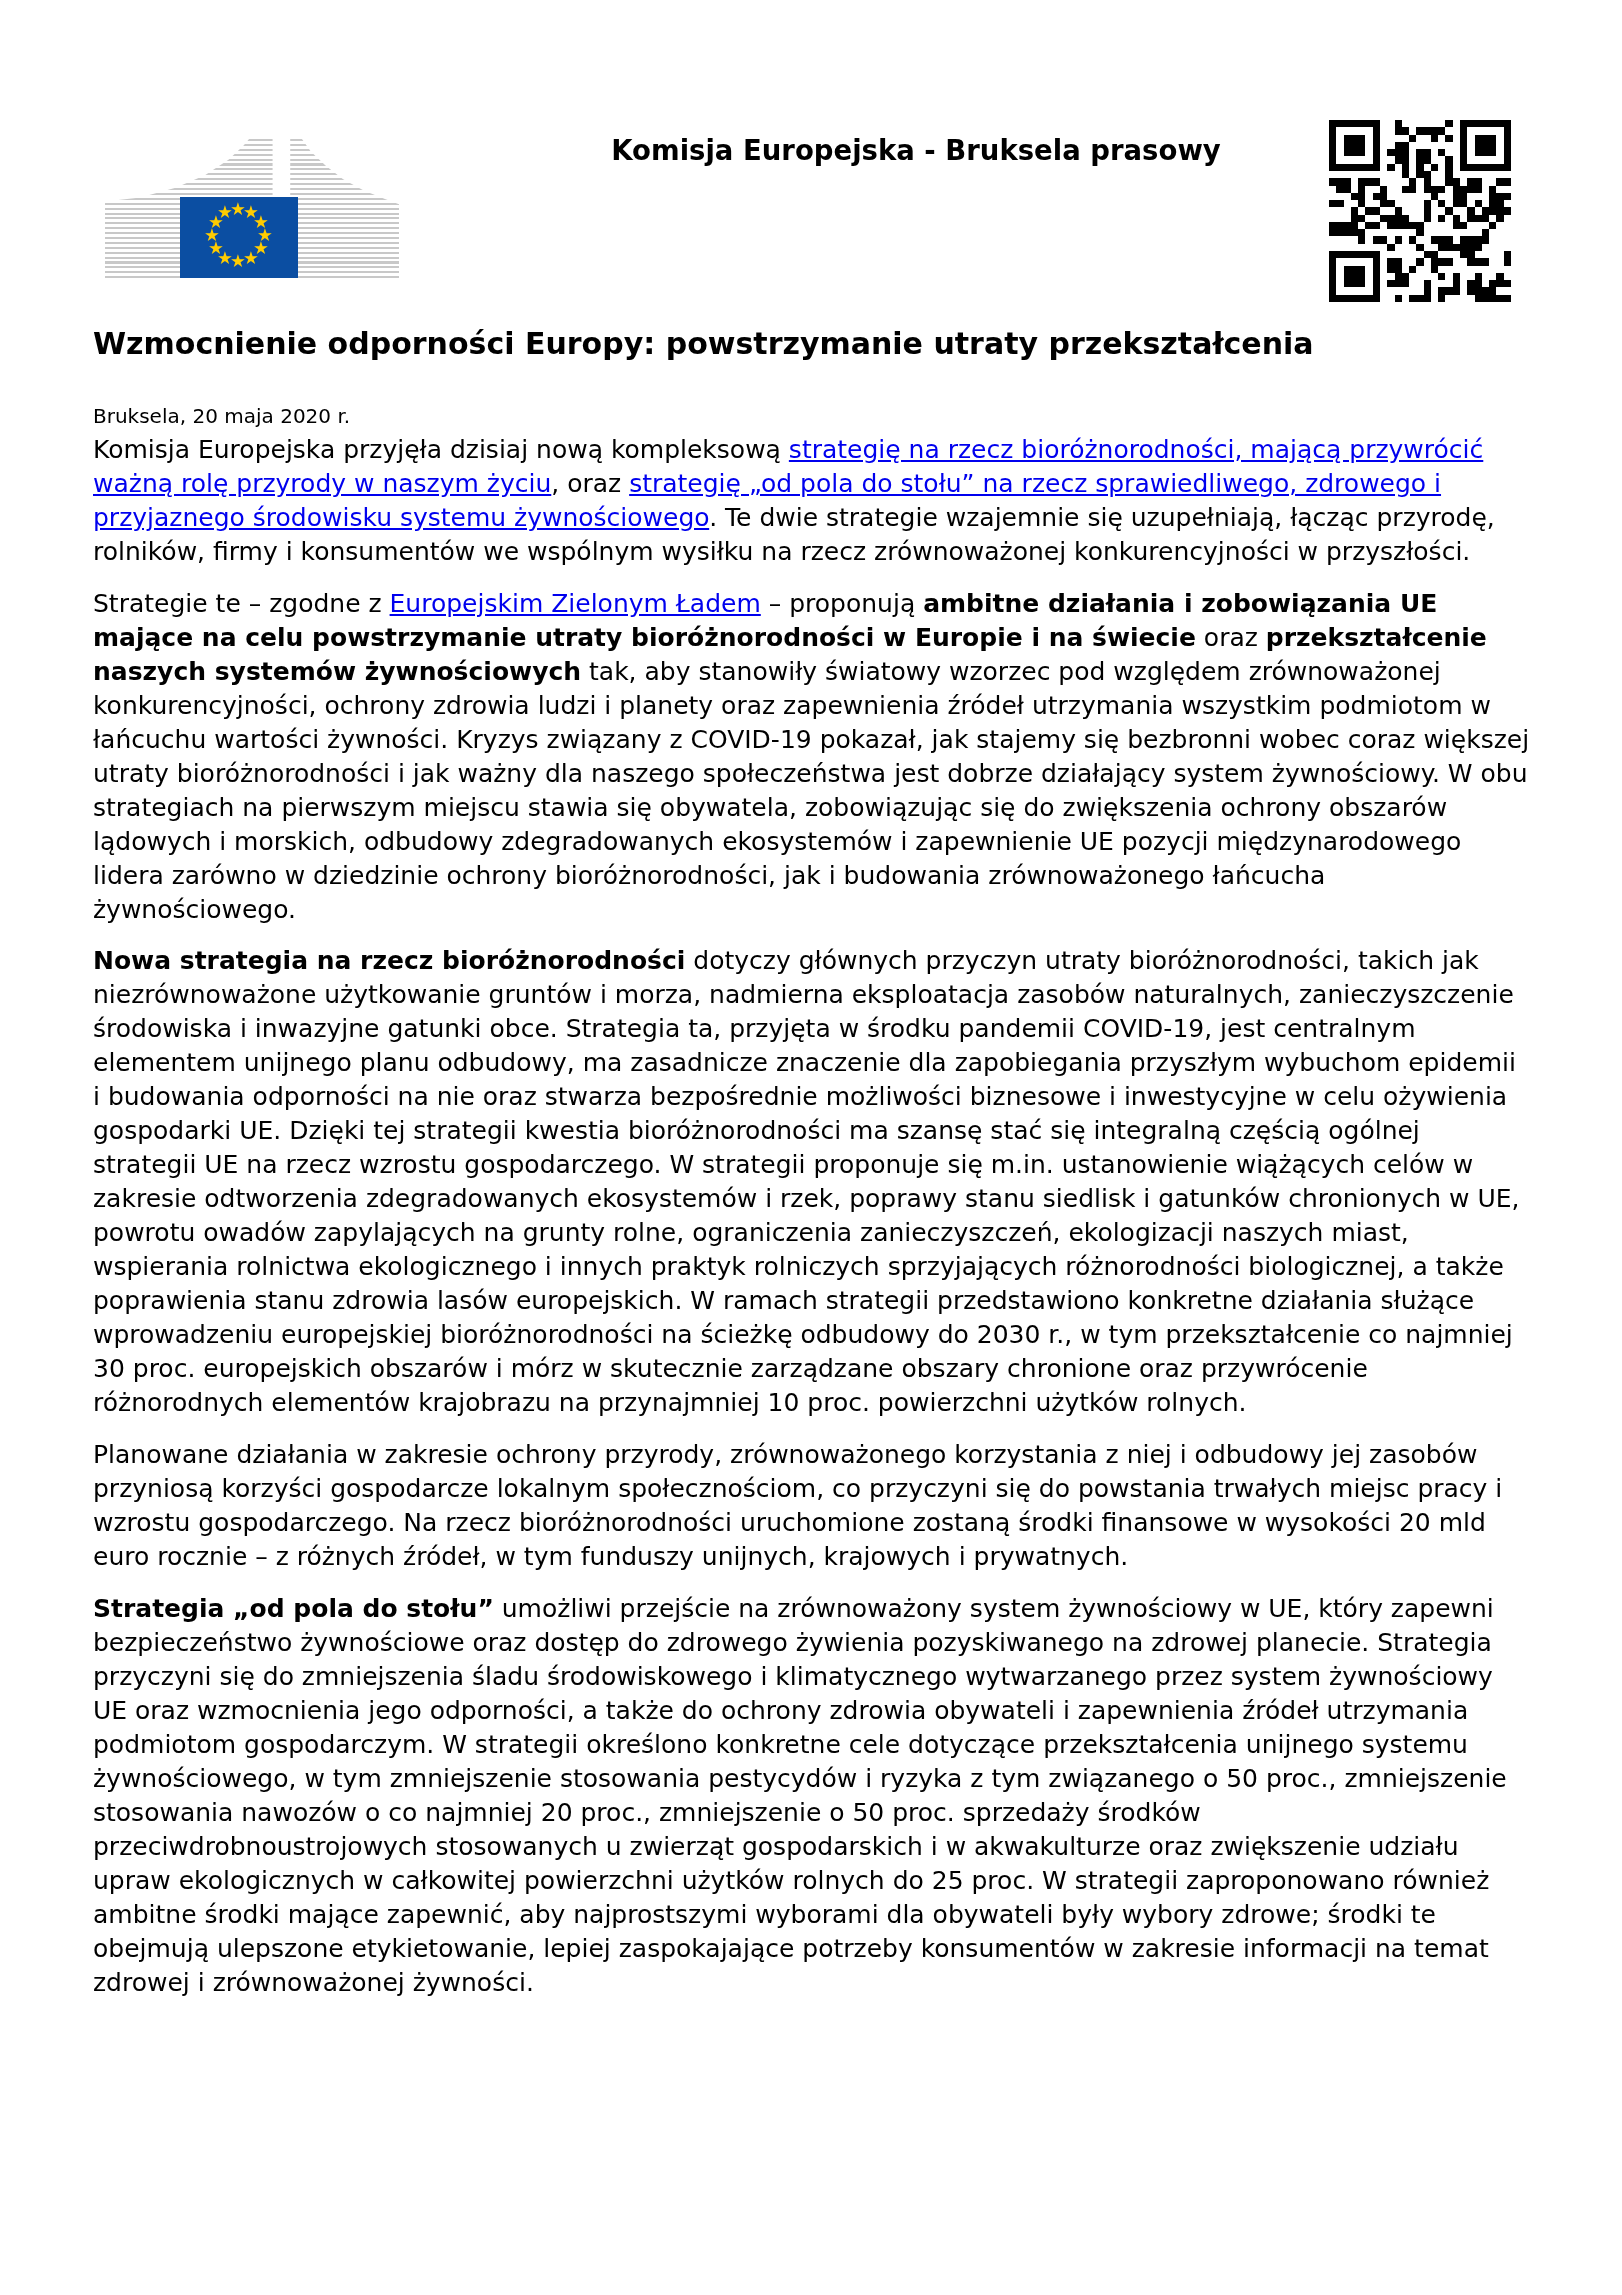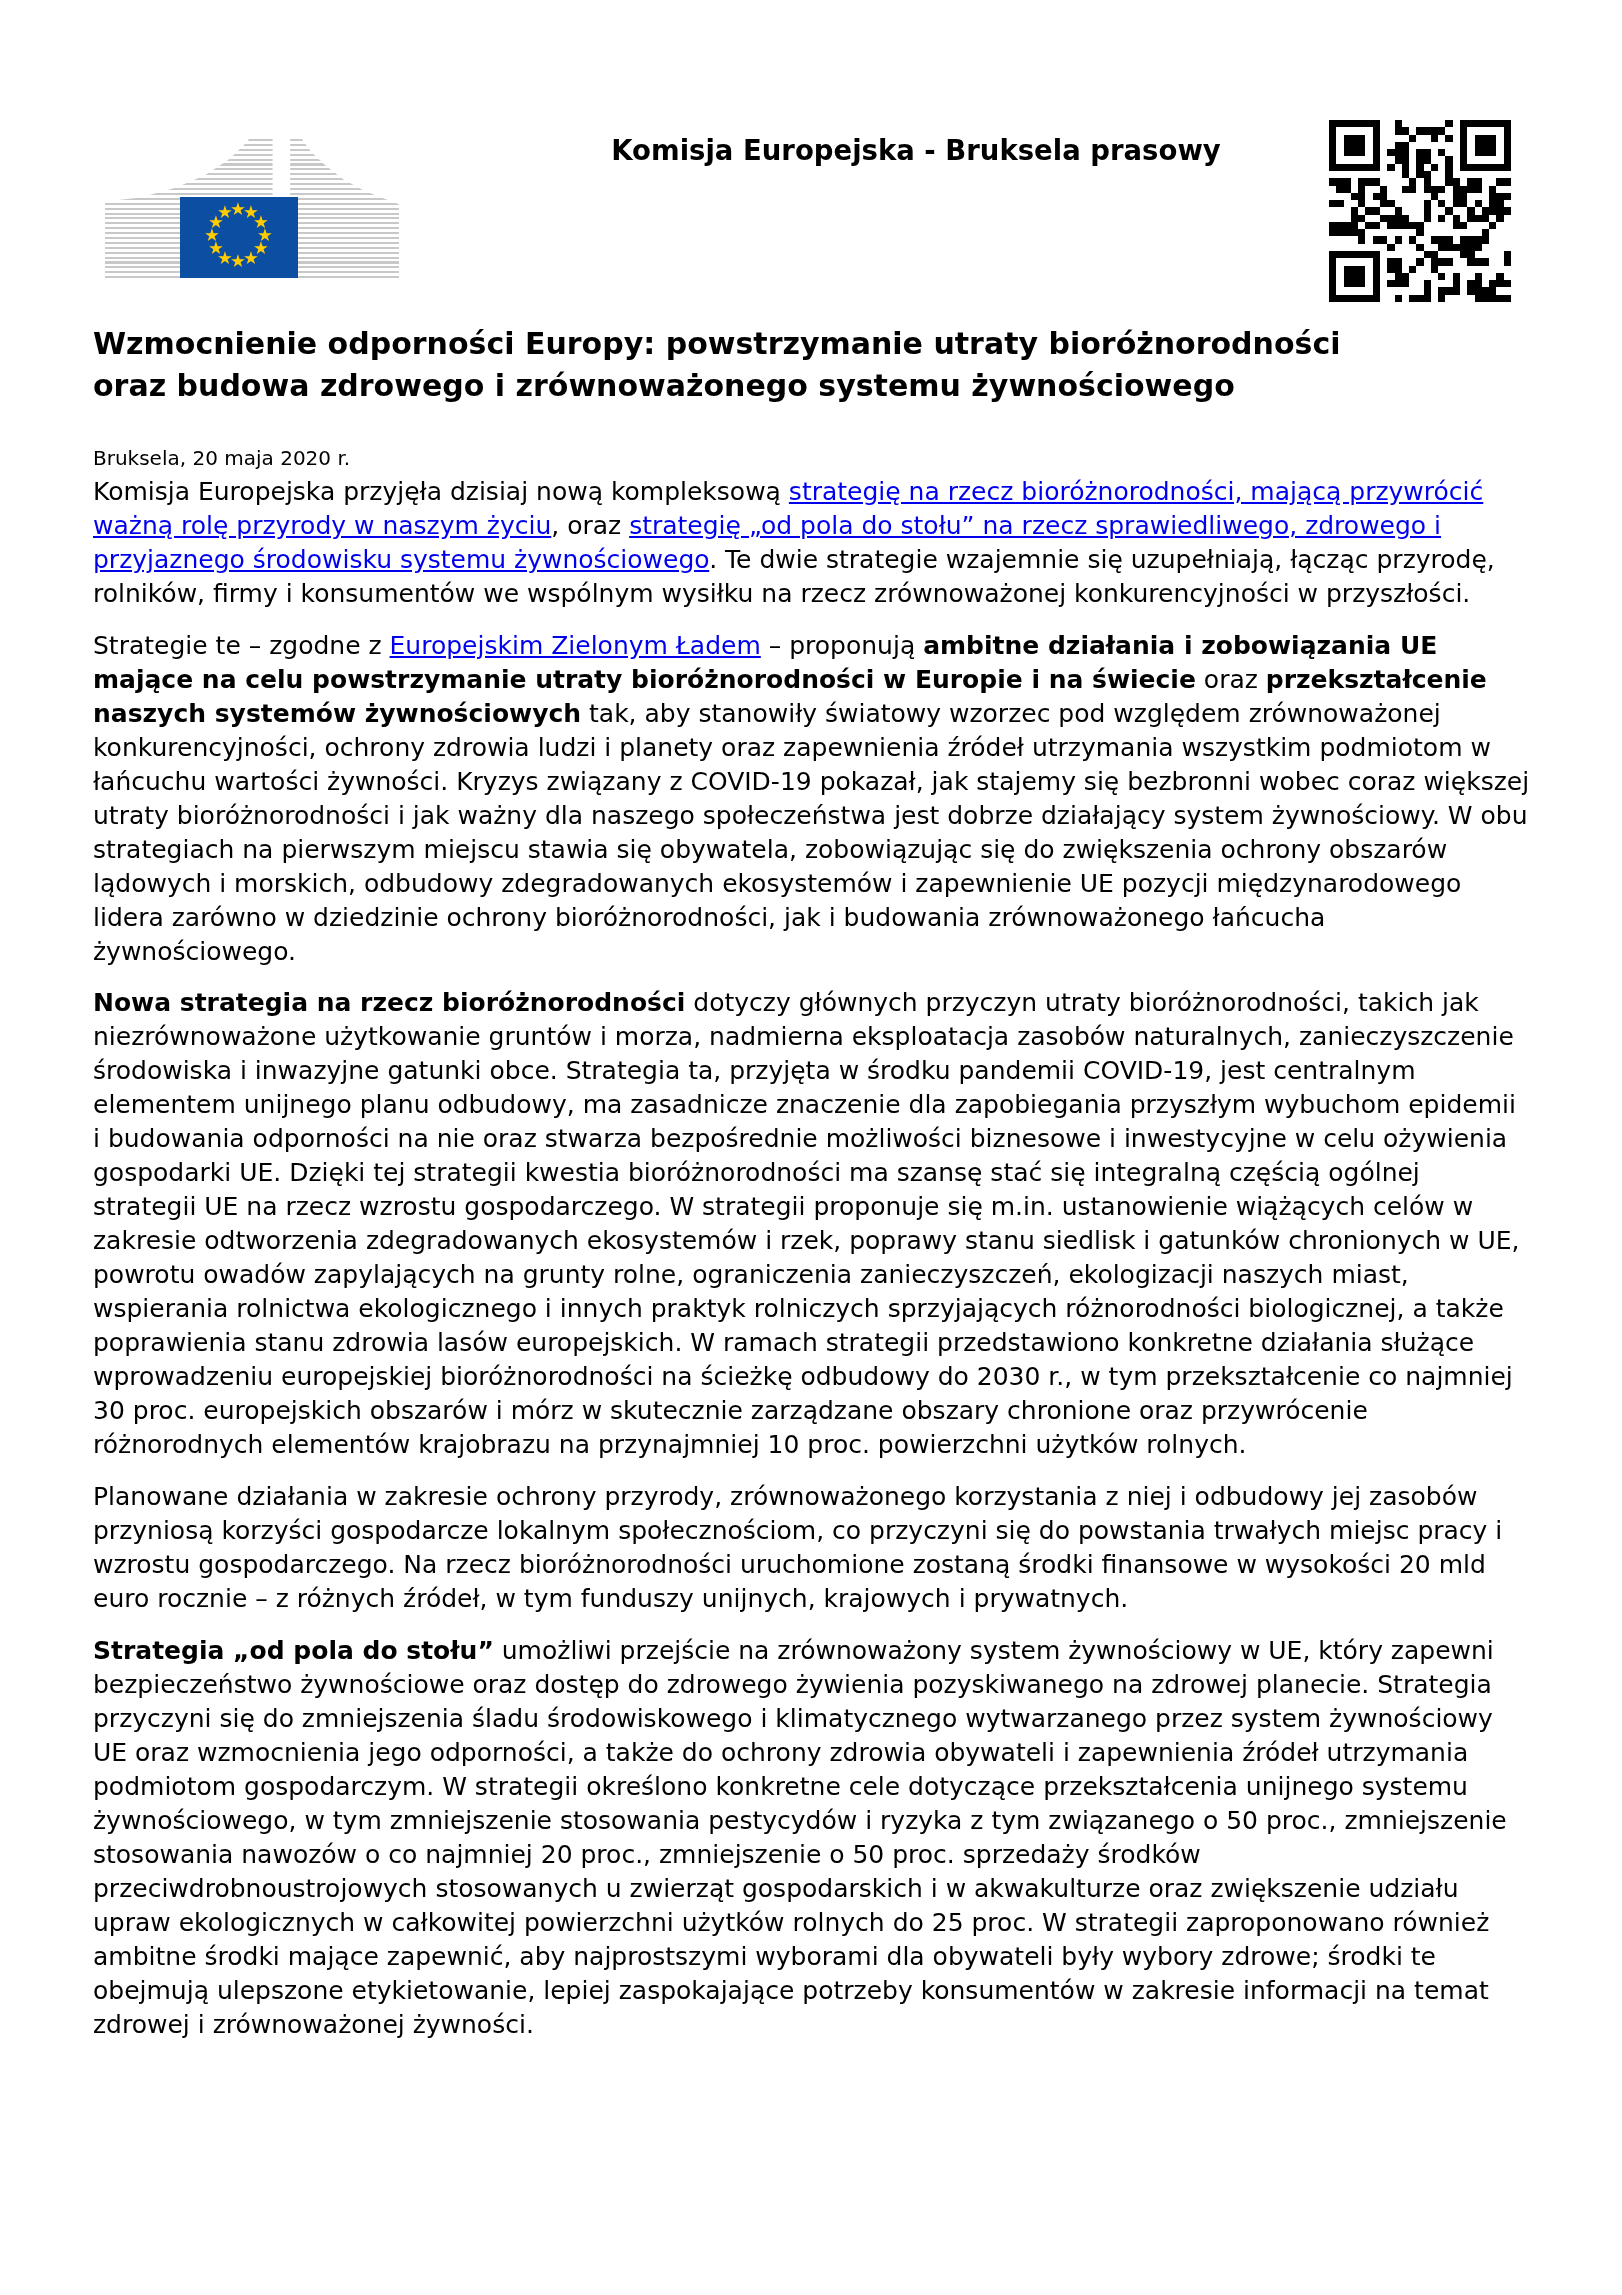--- a/index.html
+++ b/index.html
@@ -365,22 +365,21 @@
           <rect x="20" y="24" width="1" height="1"></rect>
           <rect x="21" y="24" width="1" height="1"></rect>
           <rect x="22" y="24" width="1" height="1"></rect>
           <rect x="23" y="24" width="1" height="1"></rect>
           <rect x="24" y="24" width="1" height="1"></rect>
         </svg></div>
   </header>
 
   <main>
     <h1 class="article-title">
-      <div>Wzmocnienie odporności Europy: powstrzymanie utraty bioróżnorodności</div>
-      <div>oraz budowa zdrowego i zrównoważonego systemu żywnościowego</div>
+      <div>Wzmocnienie odporności Europy: powstrzymanie utraty przekształcenia</div>
     </h1>
 
     <p class="dateline">Bruksela, 20 maja 2020 r.</p>
 
     <div class="article-body" id="article-body">
         <p><span>Komisja Europejska przyjęła dzisiaj nową kompleksową </span><a class="run-l">strategię na rzecz bioróżnorodności, mającą przywrócić ważną rolę przyrody w naszym życiu</a><span>, oraz </span><a class="run-l">strategię „od pola do stołu” na rzecz sprawiedliwego, zdrowego i przyjaznego środowisku systemu żywnościowego</a><span>. Te dwie strategie wzajemnie się uzupełniają, łącząc przyrodę, rolników, firmy i konsumentów we wspólnym wysiłku na rzecz zrównoważonej konkurencyjności w przyszłości.</span></p>
         <p><span>Strategie te – zgodne z </span><a class="run-l">Europejskim Zielonym Ładem</a><span> – proponują </span><b class="run-b">ambitne działania i zobowiązania UE mające na celu powstrzymanie utraty bioróżnorodności w Europie i na świecie</b><span> oraz </span><b class="run-b">przekształcenie naszych systemów żywnościowych</b><span> tak, aby stanowiły światowy wzorzec pod względem zrównoważonej konkurencyjności, ochrony zdrowia ludzi i planety oraz zapewnienia źródeł utrzymania wszystkim podmiotom w łańcuchu wartości żywności. Kryzys związany z COVID-19 pokazał, jak stajemy się bezbronni wobec coraz większej utraty bioróżnorodności i jak ważny dla naszego społeczeństwa jest dobrze działający system żywnościowy. W obu strategiach na pierwszym miejscu stawia się obywatela, zobowiązując się do zwiększenia ochrony obszarów lądowych i morskich, odbudowy zdegradowanych ekosystemów i zapewnienie UE pozycji międzynarodowego lidera zarówno w dziedzinie ochrony bioróżnorodności, jak i budowania zrównoważonego łańcucha żywnościowego.</span></p>
         <p><b class="run-b">Nowa strategia na rzecz bioróżnorodności</b><span> dotyczy głównych przyczyn utraty bioróżnorodności, takich jak niezrównoważone użytkowanie gruntów i morza, nadmierna eksploatacja zasobów naturalnych, zanieczyszczenie środowiska i inwazyjne gatunki obce. Strategia ta, przyjęta w środku pandemii COVID-19, jest centralnym elementem unijnego planu odbudowy, ma zasadnicze znaczenie dla zapobiegania przyszłym wybuchom epidemii i budowania odporności na nie oraz stwarza bezpośrednie możliwości biznesowe i inwestycyjne w celu ożywienia gospodarki UE. Dzięki tej strategii kwestia bioróżnorodności ma szansę stać się integralną częścią ogólnej strategii UE na rzecz wzrostu gospodarczego. W strategii proponuje się m.in. ustanowienie wiążących celów w zakresie odtworzenia zdegradowanych ekosystemów i rzek, poprawy stanu siedlisk i gatunków chronionych w UE, powrotu owadów zapylających na grunty rolne, ograniczenia zanieczyszczeń, ekologizacji naszych miast, wspierania rolnictwa ekologicznego i innych praktyk rolniczych sprzyjających różnorodności biologicznej, a także poprawienia stanu zdrowia lasów europejskich. W ramach strategii przedstawiono konkretne działania służące wprowadzeniu europejskiej bioróżnorodności na ścieżkę odbudowy do 2030 r., w tym przekształcenie co najmniej 30 proc. europejskich obszarów i mórz w skutecznie zarządzane obszary chronione oraz przywrócenie różnorodnych elementów krajobrazu na przynajmniej 10 proc. powierzchni użytków rolnych.</span></p>
         <p><span>Planowane działania w zakresie ochrony przyrody, zrównoważonego korzystania z niej i odbudowy jej zasobów przyniosą korzyści gospodarcze lokalnym społecznościom, co przyczyni się do powstania trwałych miejsc pracy i wzrostu gospodarczego. Na rzecz bioróżnorodności uruchomione zostaną środki finansowe w wysokości 20 mld euro rocznie – z różnych źródeł, w tym funduszy unijnych, krajowych i prywatnych.</span></p>
         <p><b class="run-b">Strategia „od pola do stołu”</b><span> umożliwi przejście na zrównoważony system żywnościowy w UE, który zapewni bezpieczeństwo żywnościowe oraz dostęp do zdrowego żywienia pozyskiwanego na zdrowej planecie. Strategia przyczyni się do zmniejszenia śladu środowiskowego i klimatycznego wytwarzanego przez system żywnościowy UE oraz wzmocnienia jego odporności, a także do ochrony zdrowia obywateli i zapewnienia źródeł utrzymania podmiotom gospodarczym. W strategii określono konkretne cele dotyczące przekształcenia unijnego systemu żywnościowego, w tym zmniejszenie stosowania pestycydów i ryzyka z tym związanego o 50 proc., zmniejszenie stosowania nawozów o co najmniej 20 proc., zmniejszenie o 50 proc. sprzedaży środków przeciwdrobnoustrojowych stosowanych u zwierząt gospodarskich i w akwakulturze oraz zwiększenie udziału upraw ekologicznych w całkowitej powierzchni użytków rolnych do 25 proc. W strategii zaproponowano również ambitne środki mające zapewnić, aby najprostszymi wyborami dla obywateli były wybory zdrowe; środki te obejmują ulepszone etykietowanie, lepiej zaspokajające potrzeby konsumentów w zakresie informacji na temat zdrowej i zrównoważonej żywności.</span></p>

